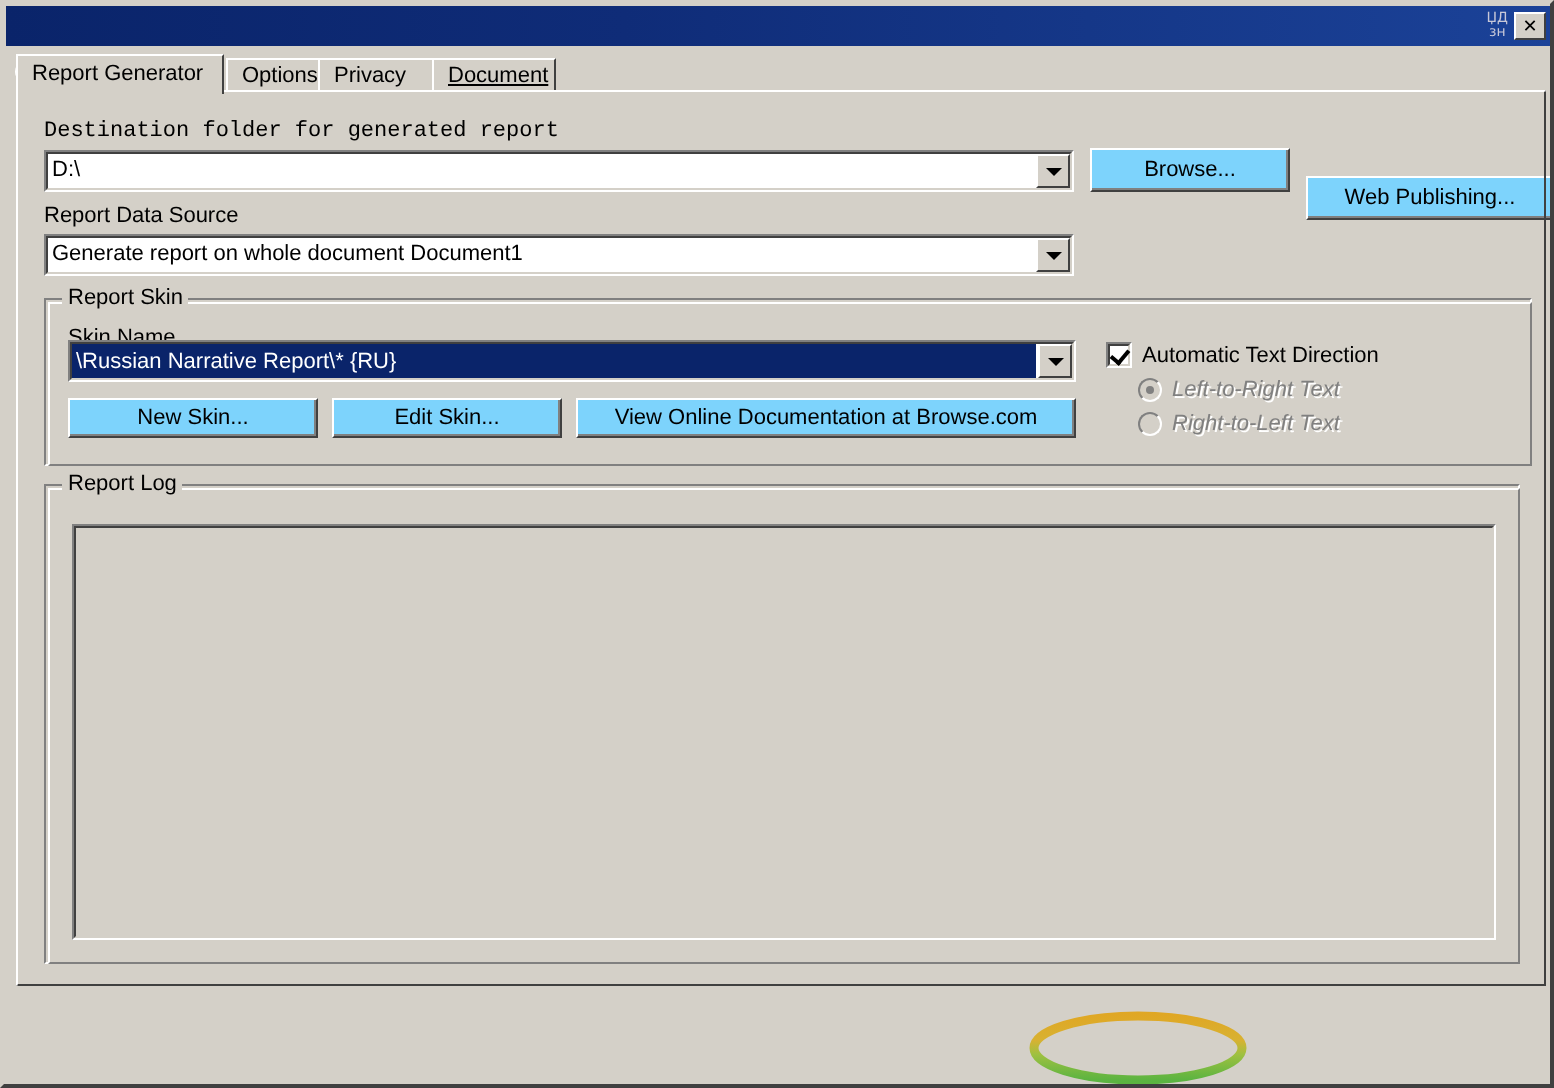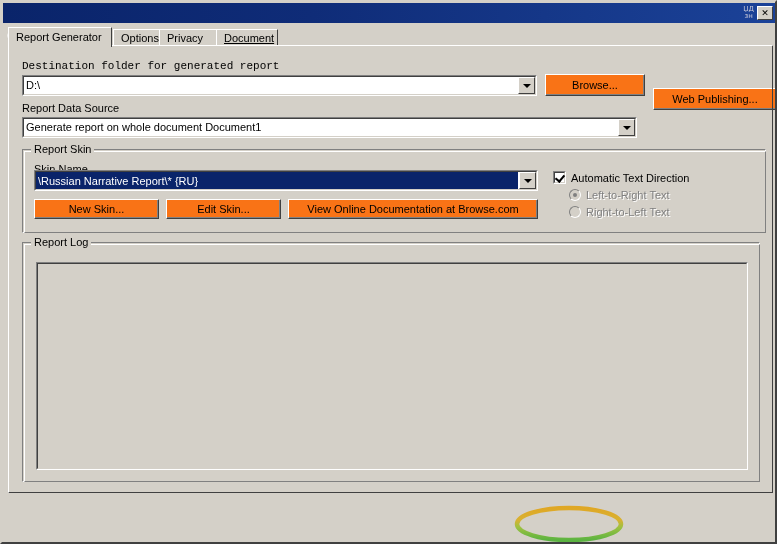--- a/index.html
+++ b/index.html
@@ -189,21 +189,21 @@
     width: 0; height: 0;
     border-left: 4px solid transparent;
     border-right: 4px solid transparent;
     border-top: 4px solid #000000;
   }
 
   
   .btn {
     position: absolute;
     box-sizing: border-box;
-    background: #f97316;
+    background: #7dd3fc;
     border-top: 1px solid #ffffff;
     border-left: 1px solid #ffffff;
     border-right: 1px solid #404040;
     border-bottom: 1px solid #404040;
     font-size: 11px;
     color: #000;
     text-align: center;
     white-space: nowrap;
     cursor: default;
     display: flex;
@@ -316,20 +316,21 @@
     content: "";
     position: absolute;
     left: 3px; top: 3px;
     width: 4px; height: 4px;
     border-radius: 50%;
     background: #808080;
   }
   .disabled-text {
     color: #808080;
     text-shadow: 1px 1px 0 #ffffff;
+    font-style: italic;
   }
 
   
   #log-area {
     position: absolute;
     box-sizing: border-box;
     background: #d4d0c8;
     border-top: 1px solid #808080;
     border-left: 1px solid #808080;
     border-right: 1px solid #ffffff;
@@ -404,21 +405,21 @@
     <div class="btn" style="left:536px; top:28px; width:100px; height:22px;">
       <span class="btn-in"></span>
       <span>Browse...</span>
     </div>
     <div class="btn" style="left:644px; top:42px; width:124px; height:22px;">
       <span class="btn-in"></span>
       <span>Web Publishing...</span>
     </div>
 
     <div class="field-label" style="left:13px; top:56px;">Report Data Source</div>
-    <div class="sunken" style="left:13px; top:71px; width:615px; height:21px;">
+    <div class="sunken" style="left:13px; top:71px; width:515px; height:21px;">
       <div class="sunken-inner"></div>
       <div class="combo-text">Generate report on whole document Document1</div>
       <div class="combo-btn">
         <i></i>
       </div>
     </div>
 
     <div class="group" style="left:13px; top:103px; width:744px; height:84px;">
       <span class="group-in"></span>
       <span class="group-title">Report Skin</span>

